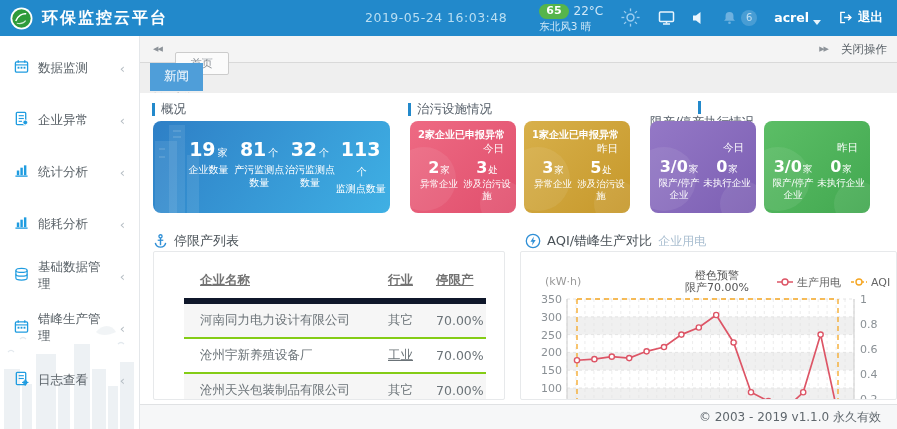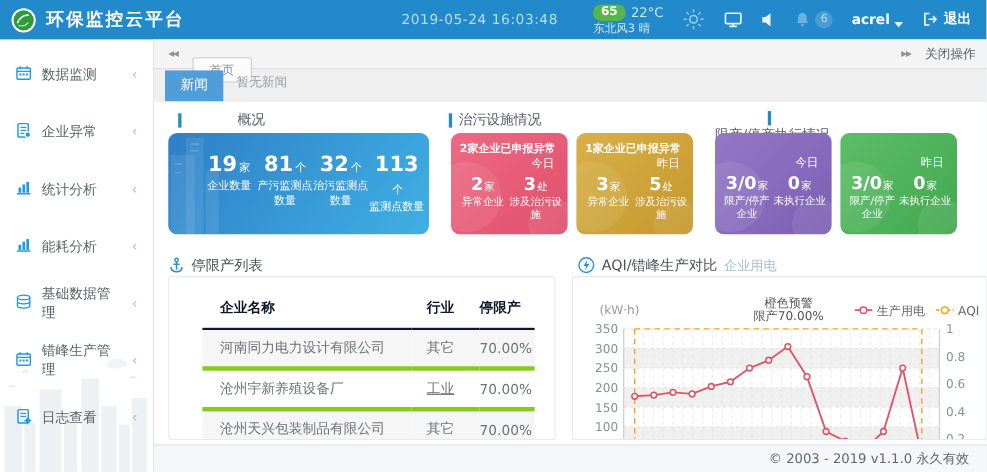--- a/index.html
+++ b/index.html
@@ -40,21 +40,21 @@
   .skyline { position:absolute; left:0; bottom:0; width:140px; height:115px; z-index:1; }
   
   #main { position:absolute; left:140px; top:36px; right:0; bottom:25px; background:#fff; }
   #tabstrip { height:27px; background:#f4f4f4; border-bottom:1px solid #d9d9d9;
               display:flex; align-items:center; padding:0 10px; }
   .nav-arrow { color:#8d9399; font-size:7px; letter-spacing:-1px; cursor:pointer; padding:0 3px; }
   .tab-home { margin-left:10px; background:#fbfbfb; border:1px solid #ccc; border-radius:2px;
               font-size:11px; color:#8a9096; padding:3px 15px; cursor:pointer;margin-top:28px; }
   .strip-right { margin-left:auto; display:flex; align-items:center; gap:10px; }
   .close-ops { font-size:11.5px; color:#5a6268; cursor:pointer; }
-  #newsrow { height:30px; background:#efefef; display:flex; align-items:center; }
+  #newsrow { height:30px; background:#efefef; display:flex; align-items:flex-start;flex-direction:column; }
   .newstab { background:#4f9ed9; color:#fff; font-size:12.5px; padding:5px 14px 6px; margin-left:10px;
              cursor:pointer; }
   .nonews { font-size:11.5px; color:#9aa0a6; margin:0 0 7px 12px; }
   #content { position:relative; height:311px; background:#fff; }
   
   .blk-title { position:absolute; display:flex; align-items:center; font-size:12.5px; color:#57606a; }
   .blk-title .bar { width:3px; height:13px; background:#2389cb; margin-right:6px; }
   .row2-title { position:absolute; display:flex; align-items:center; gap:6px; }
   .row2-title .t { font-size:13px; color:#4a5258; }
   .row2-title .sub { font-size:12px; color:#a9bed0; }
@@ -83,22 +83,22 @@
   .mc-nums .v { font-size:16px; font-weight:bold; }
   .mc-nums .u { font-size:9.5px; margin-left:1px; }
   .mc-labels { display:flex; margin-top:1px; position:relative; z-index:2; }
   .mc-labels div { flex:1; text-align:center; font-size:9.5px; line-height:1.3; }
   
   .panel { position:absolute; top:158px; height:149px; background:#fff; border:1px solid #e7e9eb;
            border-radius:2px; overflow:hidden; }
   #panel-table { left:13px; width:352px; }
   #panel-chart { left:380px; width:377px; }
   table { border-collapse:collapse; margin:14px 20px 0 30px; width:302px; font-size:12.5px; }
-  thead th { text-align:left; color:#0f172a; font-weight:bold; padding:6px 0 9px; border-bottom:2px solid #0f172a; }
-  tbody td { color:#6b7378; padding:8px 0; border-bottom:4px solid #84cc16; }
+  thead th { text-align:left; color:#737373; font-weight:bold; padding:6px 0 9px; border-bottom:6px solid #0f172a;text-decoration:underline; }
+  tbody td { color:#6b7378; padding:8px 0; border-bottom:2px solid #84cc16; }
   th:first-child, td:first-child { padding-left:16px; width:190px; }
   th:nth-child(2), td:nth-child(2) { width:62px; padding-left:14px; }
   th:nth-child(3), td:nth-child(3) { width:50px; }
   tbody tr:nth-child(odd) { background:#f6f6f6; }
   .ind-link { text-decoration:underline; cursor:pointer; }
   
   .tick { font-size:11px; fill:#8a9095; }
   .axname { font-size:11px; fill:#999; }
   .ann { font-size:11px; fill:#555; }
   .leg { font-size:11px; fill:#666; }
@@ -293,21 +293,21 @@
         <span class="close-ops">关闭操作</span>
       </div>
     </div>
     <div id="newsrow">
       <span class="newstab">新闻</span>
       <span class="nonews">暂无新闻</span>
     </div>
 
     <div id="content">
 
-      <div class="blk-title" style="left:22px; top:8px;gap:45px;">
+      <div class="blk-title" style="left:12px; top:8px;">
         <i class="bar"></i>
         <span>概况</span>
       </div>
       <div class="blk-title" style="left:268px; top:8px;">
         <i class="bar"></i>
         <span>治污设施情况</span>
       </div>
       <div class="blk-title" style="left:510px; top:8px;flex-direction:column;">
         <i class="bar"></i>
         <span>限产/停产执行情况</span>

